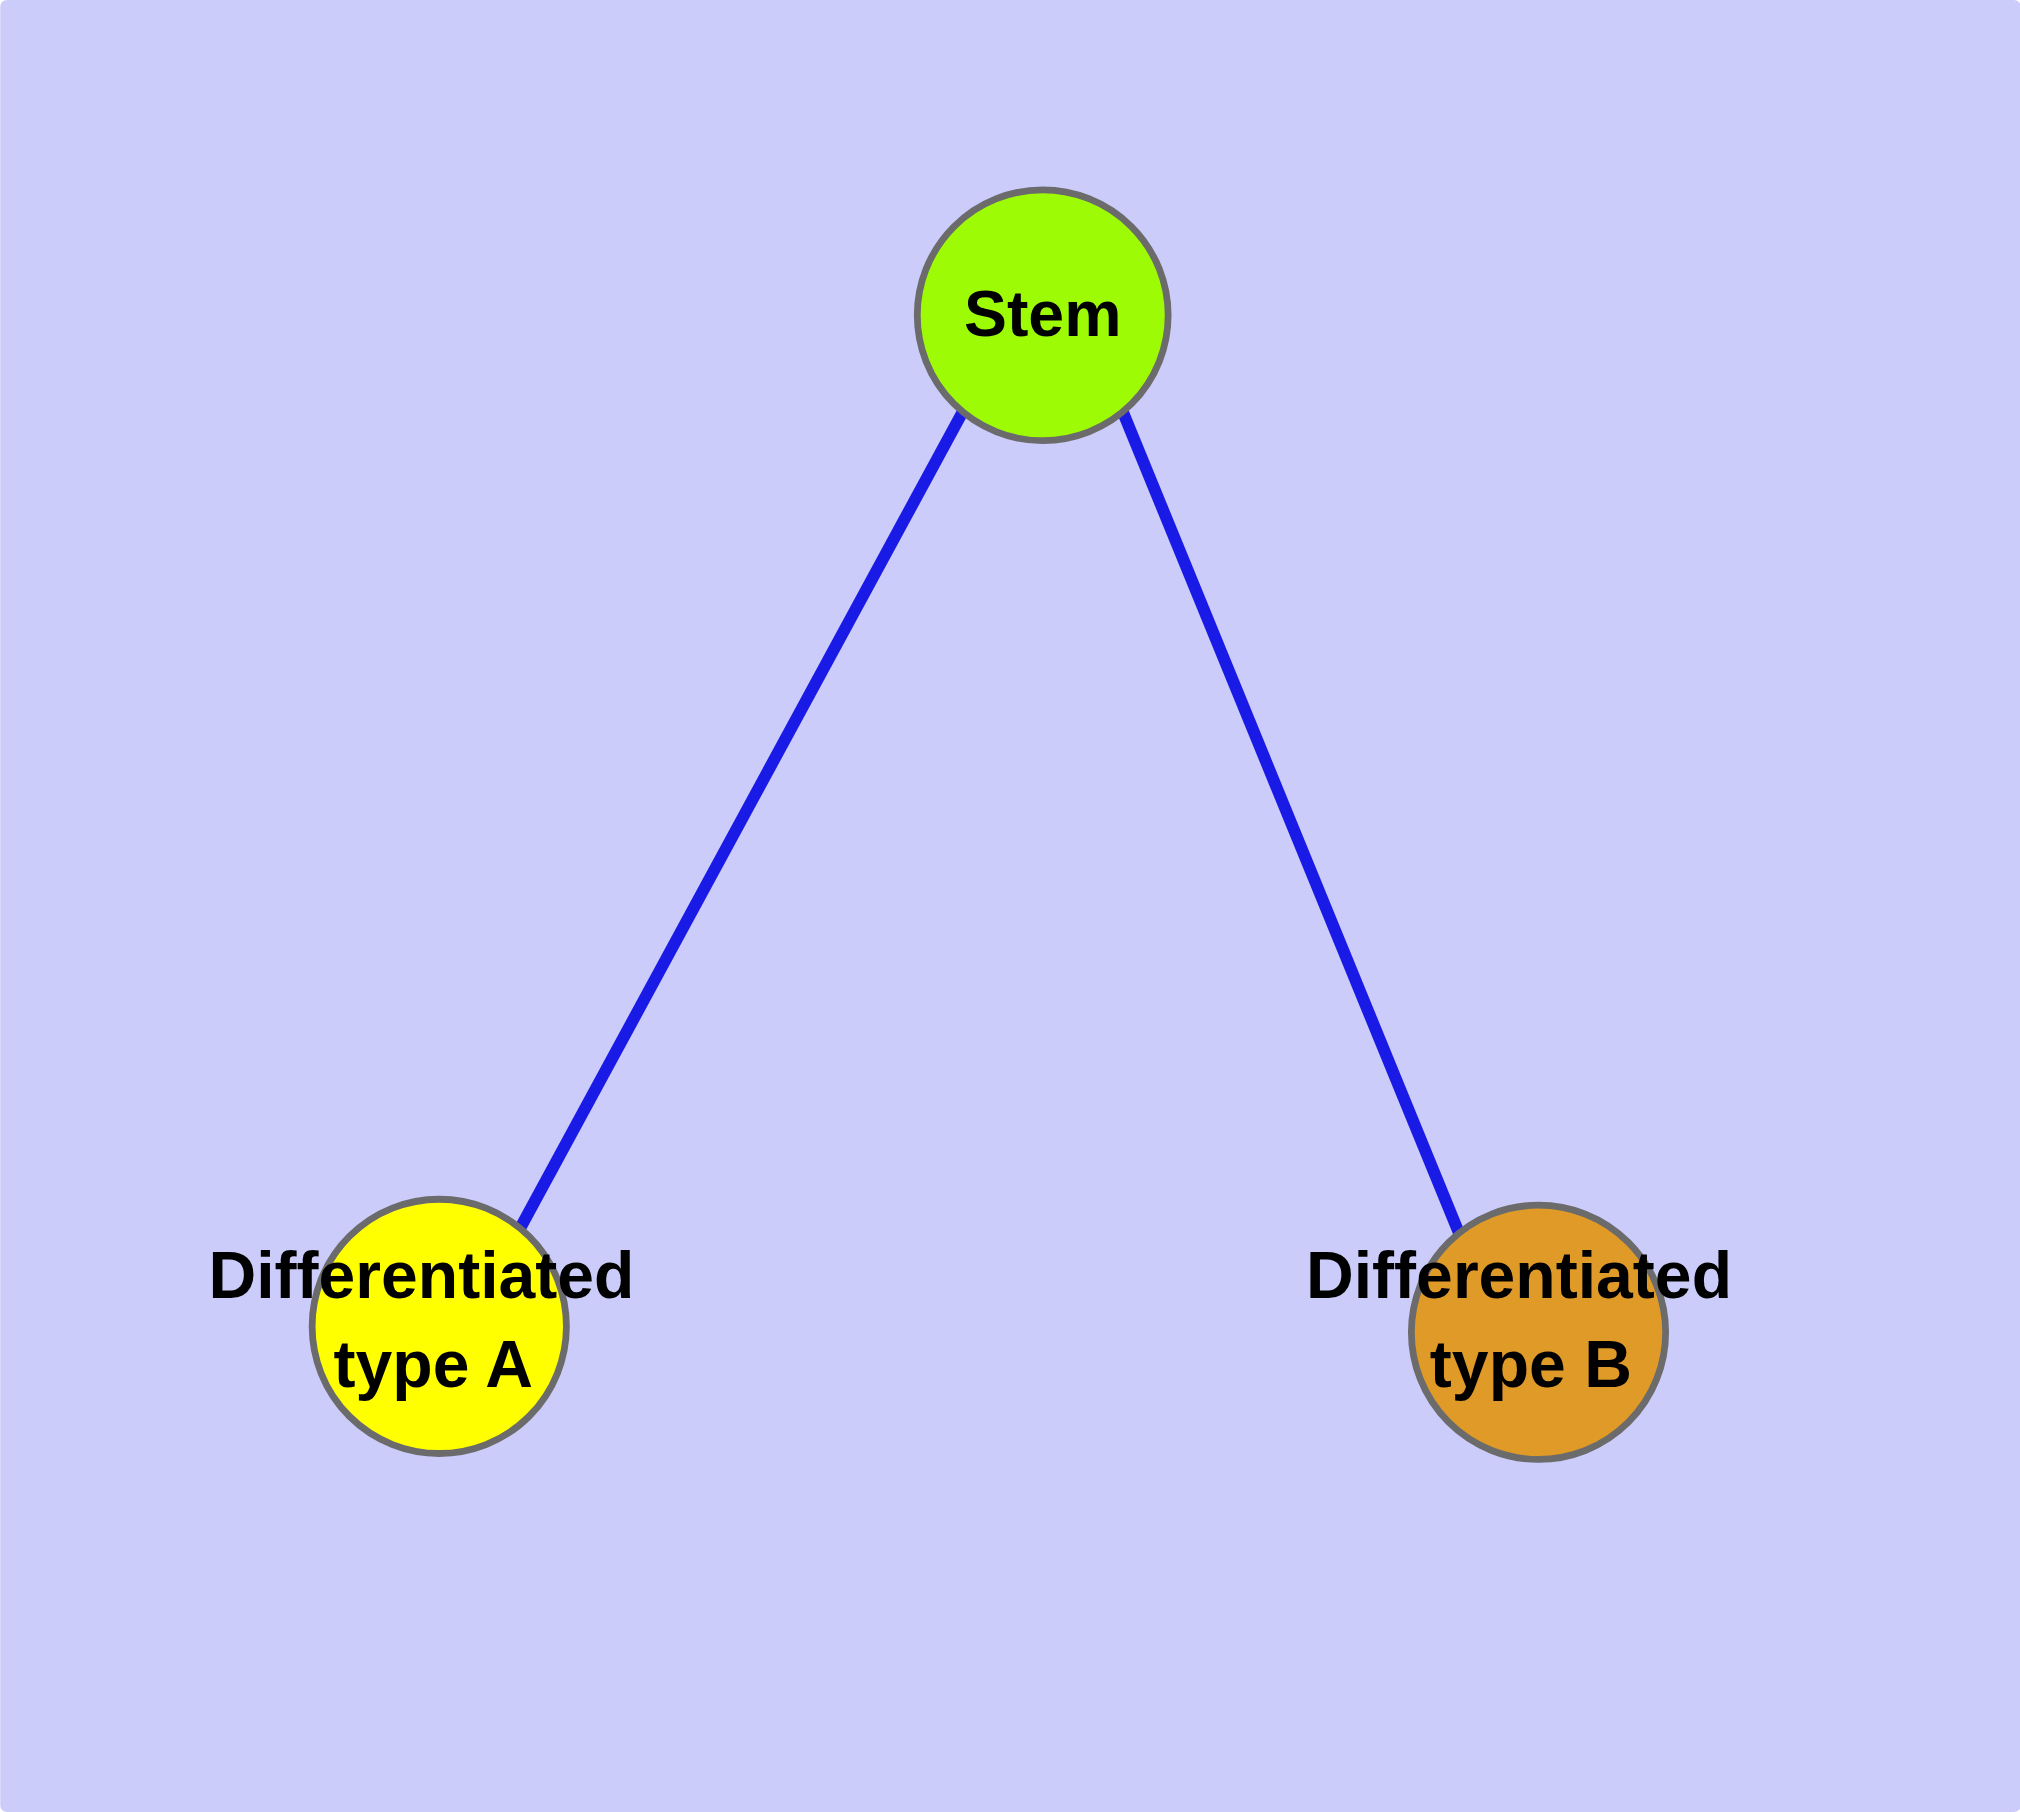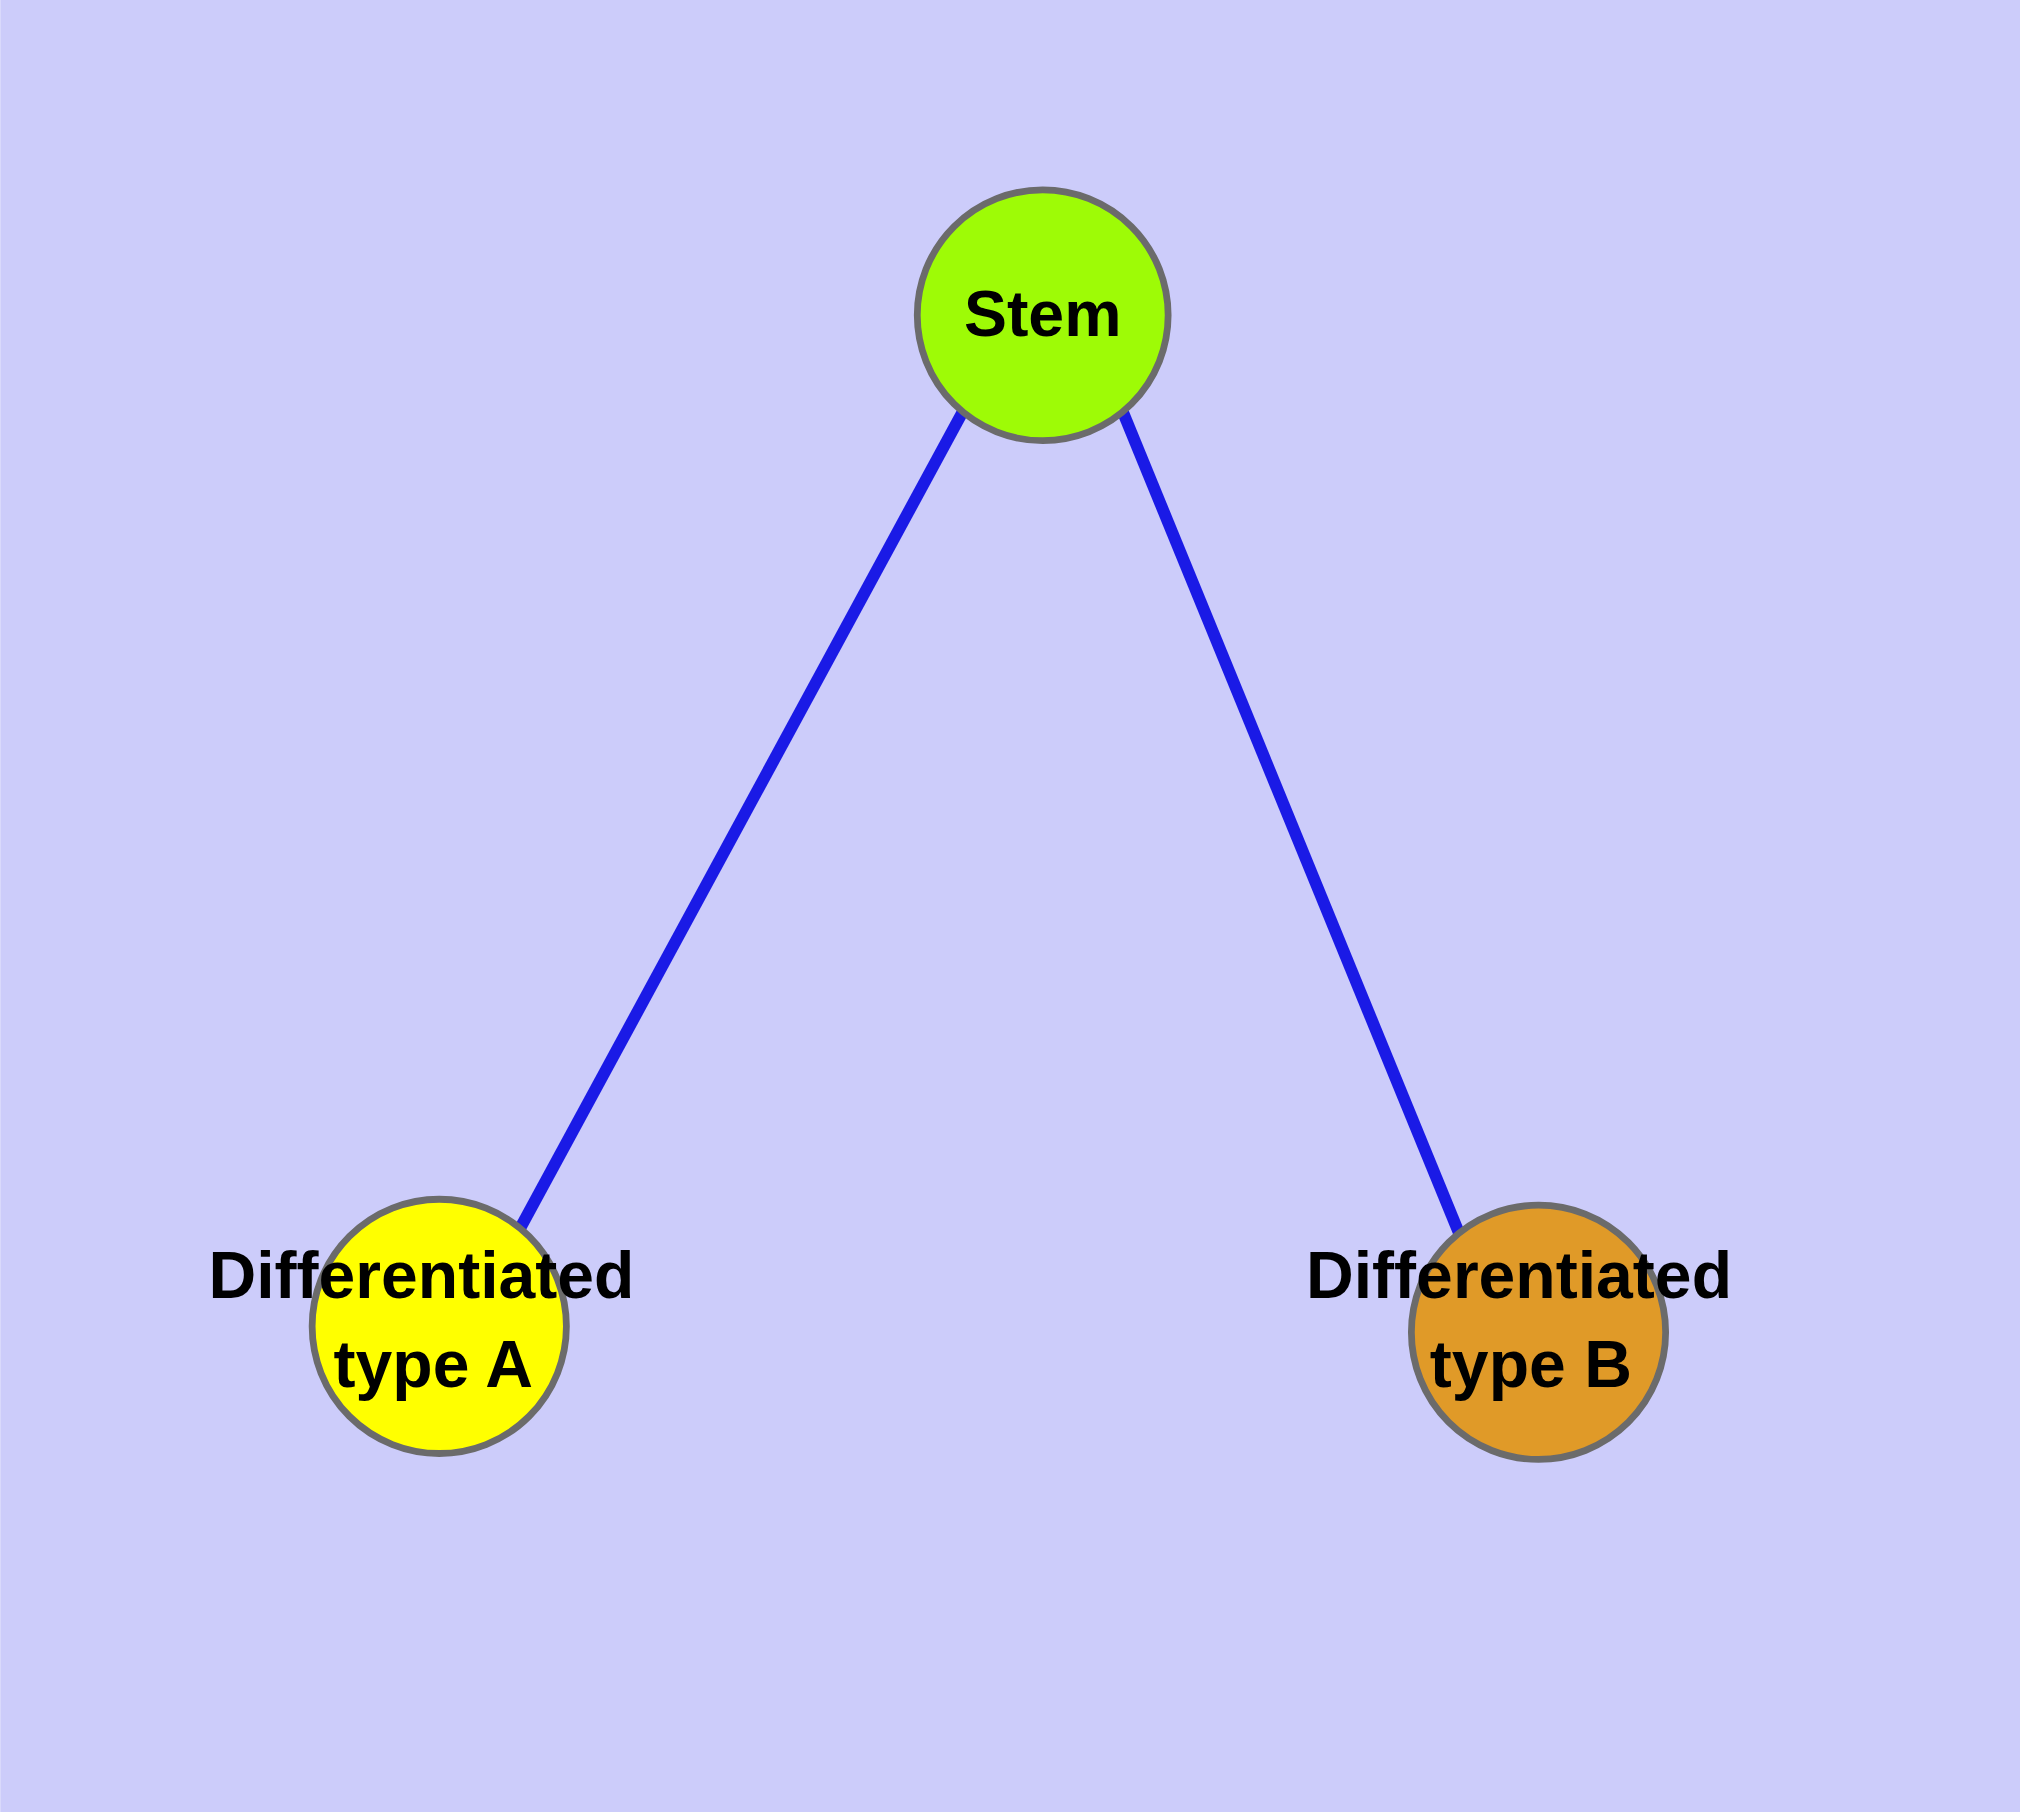--- a/index.html
+++ b/index.html
@@ -33,21 +33,21 @@
     text-anchor: middle;
   }
   .node-label-outside {
     font-size: 78px;
     text-anchor: middle;
   }
 </style>
 </head>
 <body>
 
-<div id="canvas" style="width: 2021px; height: 1812px;">
+<div id="canvas" style="width: 2021px; height: 1812px; border-radius: 7px;">
   <svg id="graph-svg" viewBox="0 0 2384 2138" xmlns="http://www.w3.org/2000/svg">
 
     <rect id="bg-rect" x="0" y="0" width="2384" height="2138" fill="#ccccfa"></rect>
 
     <g id="edges-group">
         <line x1="1135" y1="487" x2="613" y2="1450" stroke="#1a1ae6" stroke-width="14" stroke-linecap="butt"></line>
         <line x1="1325" y1="487" x2="1722" y2="1457" stroke="#1a1ae6" stroke-width="14" stroke-linecap="butt"></line>
       </g>
     <g id="nodes-group">
         <circle cx="1230" cy="372" r="148" fill="#9efb06" stroke="#6b6b6b" stroke-width="8"></circle>

